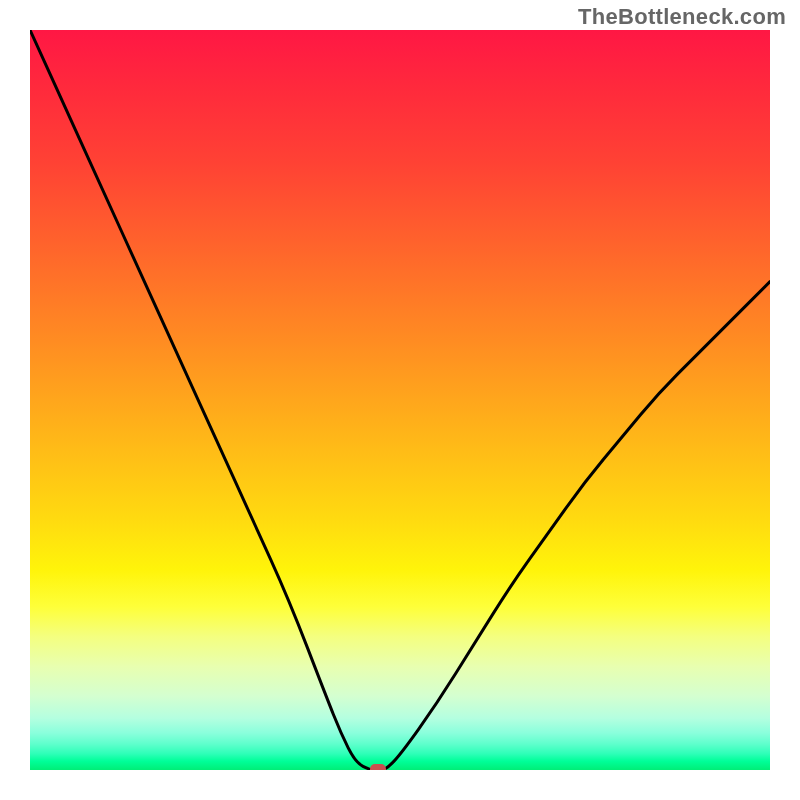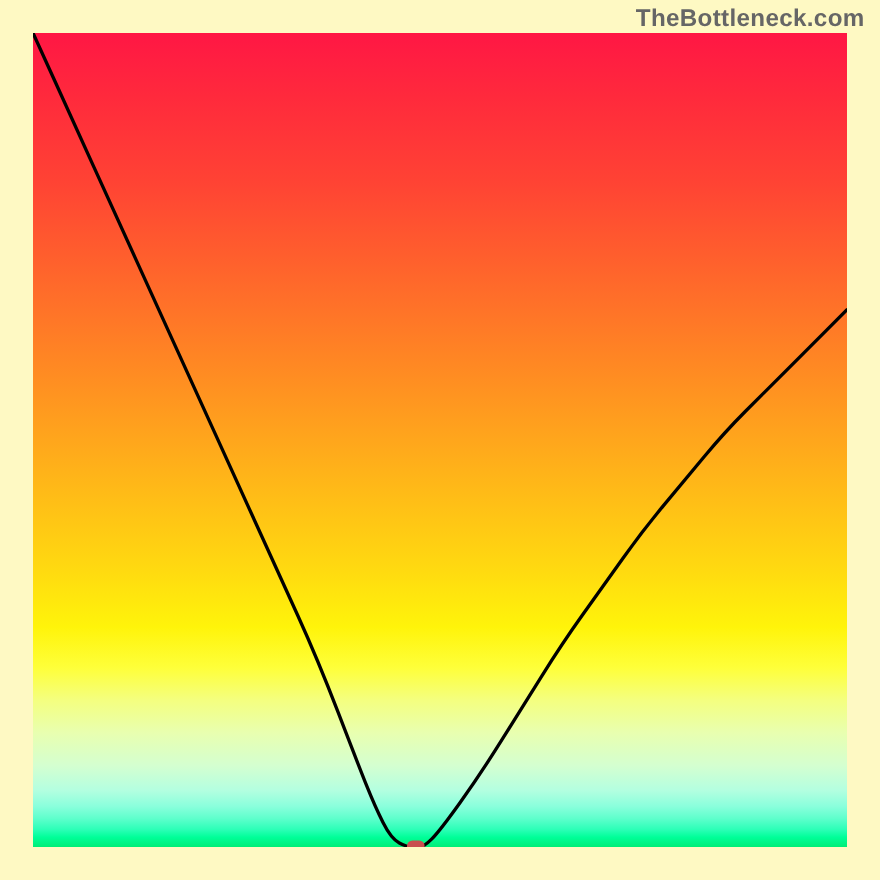--- a/index.html
+++ b/index.html
@@ -1,20 +1,20 @@
 <!DOCTYPE html>
 <html><head>
 <meta charset="utf-8">
 <style>
   * { margin: 0; padding: 0; box-sizing: border-box; }
   html, body { width: 800px; height: 800px; overflow: hidden; background: #000; }
   .container {
     width: 800px;
     height: 800px;
-    background: #fef9c3;
+    background: #ffffff;
     position: relative;
   }
   .watermark {
     position: absolute;
     top: 4px;
     right: 14px;
     font-family: Arial, Helvetica, sans-serif;
     font-size: 22px;
     font-weight: bold;
     color: #666;

